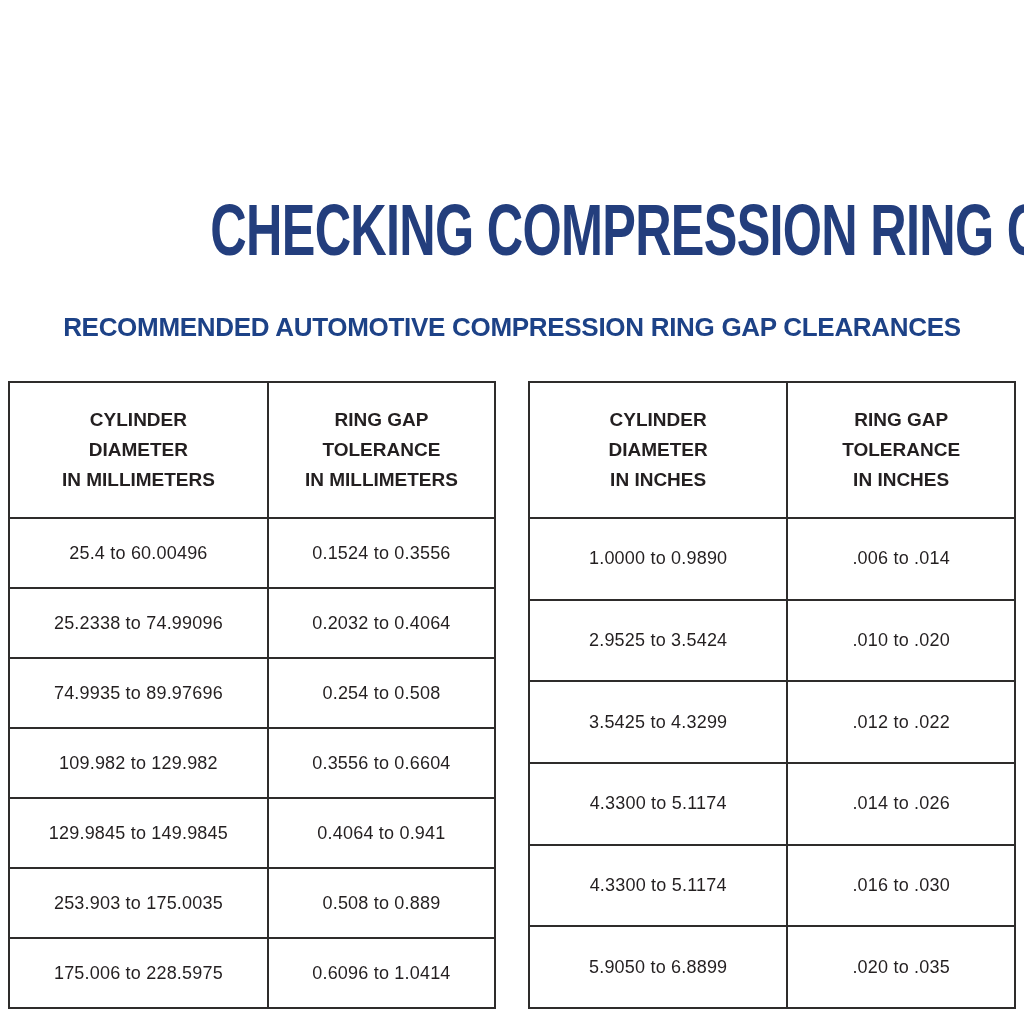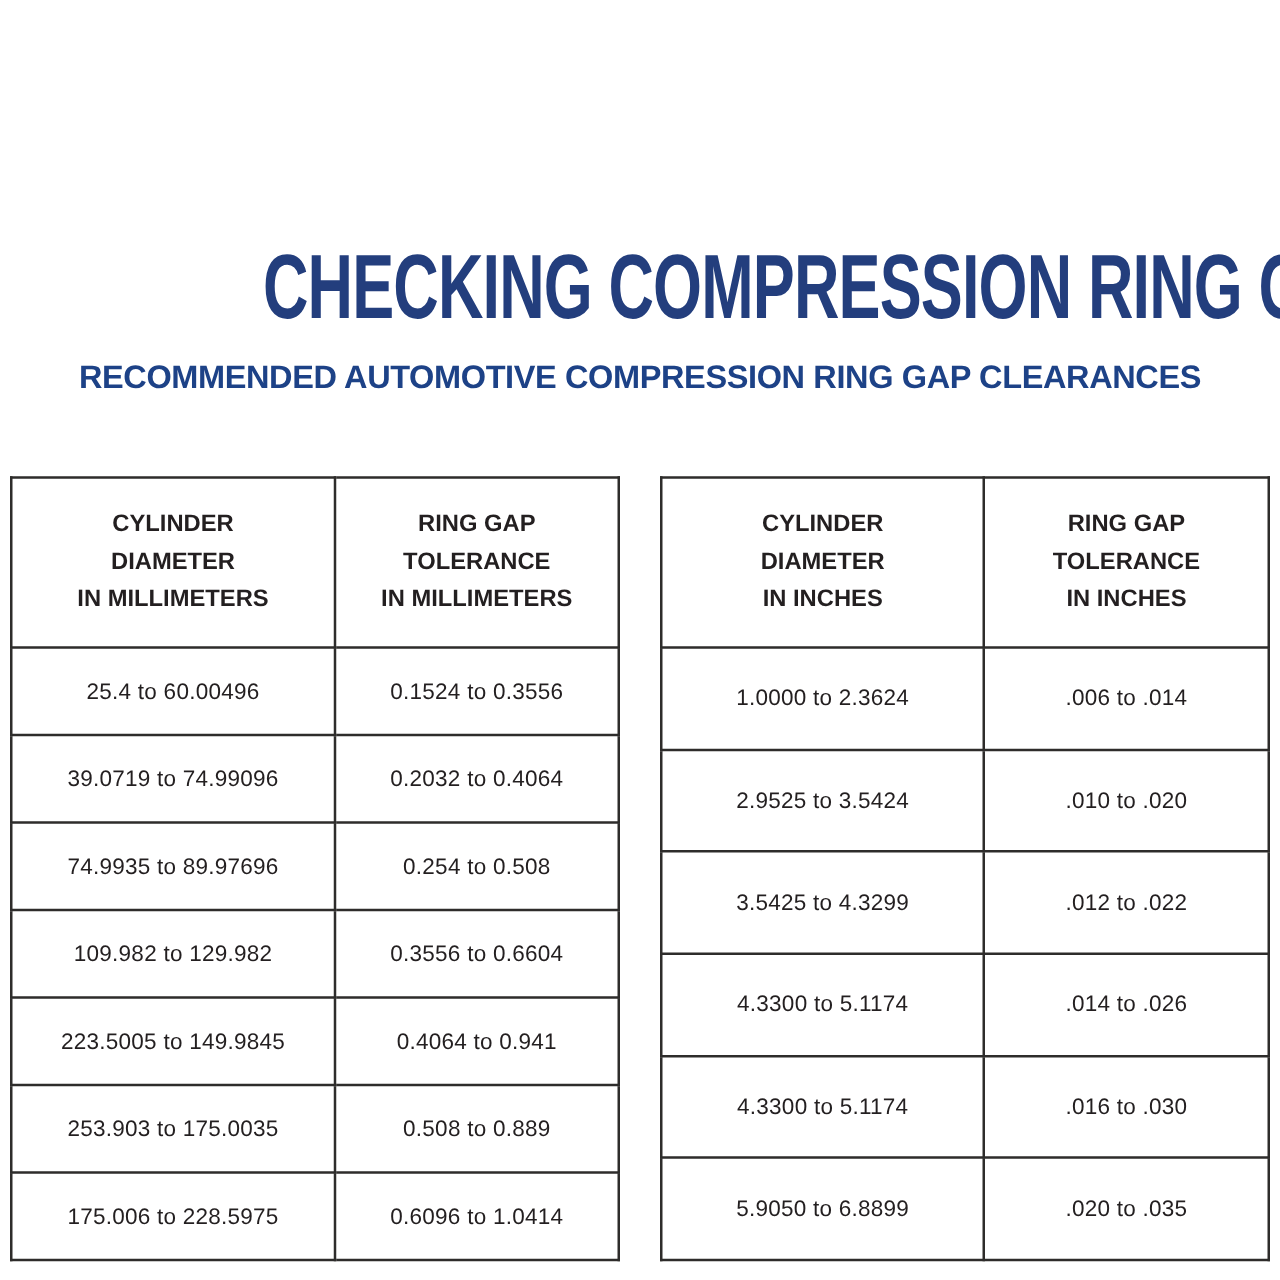--- a/index.html
+++ b/index.html
@@ -27,21 +27,21 @@
     font-size: 73px;
     font-weight: bold;
     line-height: 1;
     letter-spacing: -1px;
     color: #233e7d;
     transform: scaleX(0.69);
     transform-origin: center;
   }
   .subtitle {
     position: absolute;
-    top: 286px;
+    top: 312px;
     left: 0;
     width: 1024px;
     text-align: center;
     font-size: 26px;
     font-weight: bold;
     letter-spacing: -0.3px;
     color: #1d4287;
     white-space: nowrap;
   }
   .tables {
@@ -108,33 +108,33 @@
           <span class="hl">IN MILLIMETERS</span>
         </th>
       </tr>
     </thead>
     <tbody>
       <tr>
         <td>25.4 to 60.00496</td>
         <td>0.1524 to 0.3556</td>
       </tr>
       <tr>
-        <td>39.0719 to 74.99096</td>
+        <td>25.2338 to 74.99096</td>
         <td>0.2032 to 0.4064</td>
       </tr>
       <tr>
         <td>74.9935 to 89.97696</td>
         <td>0.254 to 0.508</td>
       </tr>
       <tr>
         <td>109.982 to 129.982</td>
         <td>0.3556 to 0.6604</td>
       </tr>
       <tr>
-        <td>223.5005 to 149.9845</td>
+        <td>129.9845 to 149.9845</td>
         <td>0.4064 to 0.941</td>
       </tr>
       <tr>
         <td>253.903 to 175.0035</td>
         <td>0.508 to 0.889</td>
       </tr>
       <tr>
         <td>175.006 to 228.5975</td>
         <td>0.6096 to 1.0414</td>
       </tr>
@@ -151,21 +151,21 @@
         </th>
         <th>
           <span class="hl">RING GAP</span>
           <span class="hl">TOLERANCE</span>
           <span class="hl">IN INCHES</span>
         </th>
       </tr>
     </thead>
     <tbody>
       <tr>
-        <td>1.0000 to 2.3624</td>
+        <td>1.0000 to 0.9890</td>
         <td>.006 to .014</td>
       </tr>
       <tr>
         <td>2.9525 to 3.5424</td>
         <td>.010 to .020</td>
       </tr>
       <tr>
         <td>3.5425 to 4.3299</td>
         <td>.012 to .022</td>
       </tr>

